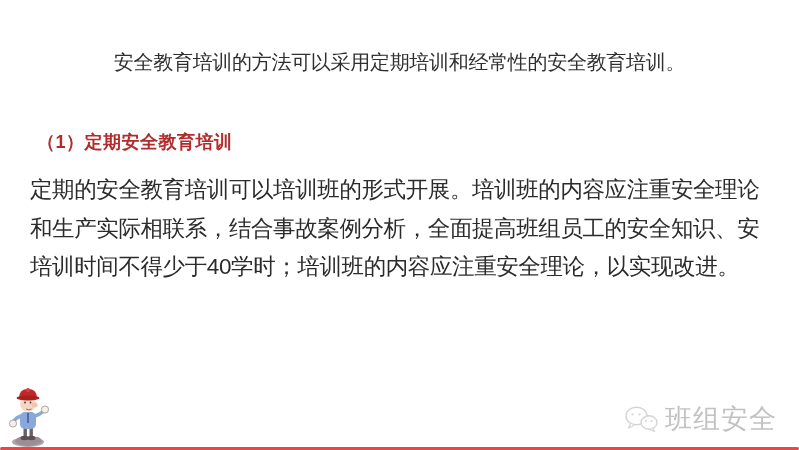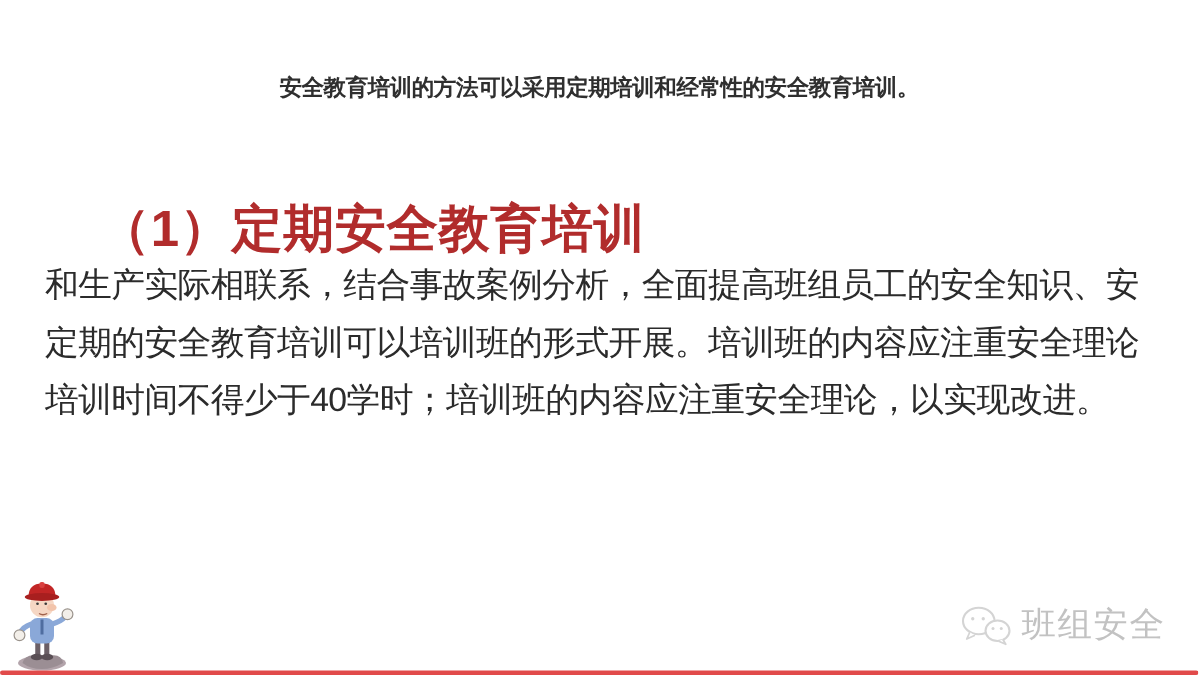--- a/index.html
+++ b/index.html
@@ -7,33 +7,32 @@
     position:relative;
     width:799px;height:450px;
     background:#ffffff;
     overflow:hidden;
     font-family:"Liberation Sans","DejaVu Sans",sans-serif;
   }
   .intro{
     position:absolute;
     top:49px;left:0;right:0;
     text-align:center;
-    font-size:15px;
+    font-size:20px;
     letter-spacing:-0.3px;
     color:#2f2f2f;
-    font-weight:700;
+    font-weight:400;
   }
   .heading{
     position:absolute;
     top:130px;left:37px;
-    font-size:34px;
+    font-size:18px;
     font-weight:bold;
     color:#b12c2c;
     letter-spacing:0.5px;
-    margin-left:29px;
   }
   .paragraph{
     position:absolute;
     top:171px;left:30px;right:28px;
     font-size:22.5px;
     line-height:38.5px;
     letter-spacing:-0.4px;
     color:#2b2b2b;
   }
   .paragraph .pline{white-space:nowrap;}
@@ -43,21 +42,21 @@
     width:42px;height:62px;
   }
   .watermark{
     position:absolute;
     right:22px;top:401px;
     display:flex;
     align-items:center;
     gap:7px;
   }
   .watermark .wm-label{
-    font-size:23px;
+    font-size:27px;
     letter-spacing:1px;
     color:#c2c2c2;
     font-weight:500;
     text-shadow:0 1px 0 #ffffff;
   }
   .bottom-line{
     position:absolute;
     left:0;right:0;bottom:0;
     height:3px;
     background:#e14a4a;
@@ -67,22 +66,22 @@
 </head>
 <body>
 
 <div class="slide">
 
   <div class="intro">安全教育培训的方法可以采用定期培训和经常性的安全教育培训。</div>
 
   <div class="heading">（1）定期安全教育培训</div>
 
   <div class="paragraph">
+    <div class="pline">定期的安全教育培训可以培训班的形式开展。培训班的内容应注重安全理论</div>
     <div class="pline">和生产实际相联系，结合事故案例分析，全面提高班组员工的安全知识、安</div>
-    <div class="pline">定期的安全教育培训可以培训班的形式开展。培训班的内容应注重安全理论</div>
     <div class="pline">培训时间不得少于40学时；培训班的内容应注重安全理论，以实现改进。</div>
   </div>
 
   <div class="mascot">
     <svg width="42" height="62" viewBox="0 0 42 62" xmlns="http://www.w3.org/2000/svg">
 
       <ellipse cx="20" cy="56" rx="16" ry="5" fill="#b3a4ab"></ellipse>
       <path d="M7 56 Q9 50 16 51 L26 51 Q33 50 34 56 Q27 60 20 60 Q12 60 7 56 Z" fill="#9b8e94"></path>
 
       <rect x="15.5" y="41" width="3.4" height="10" fill="#6b5f66"></rect>

